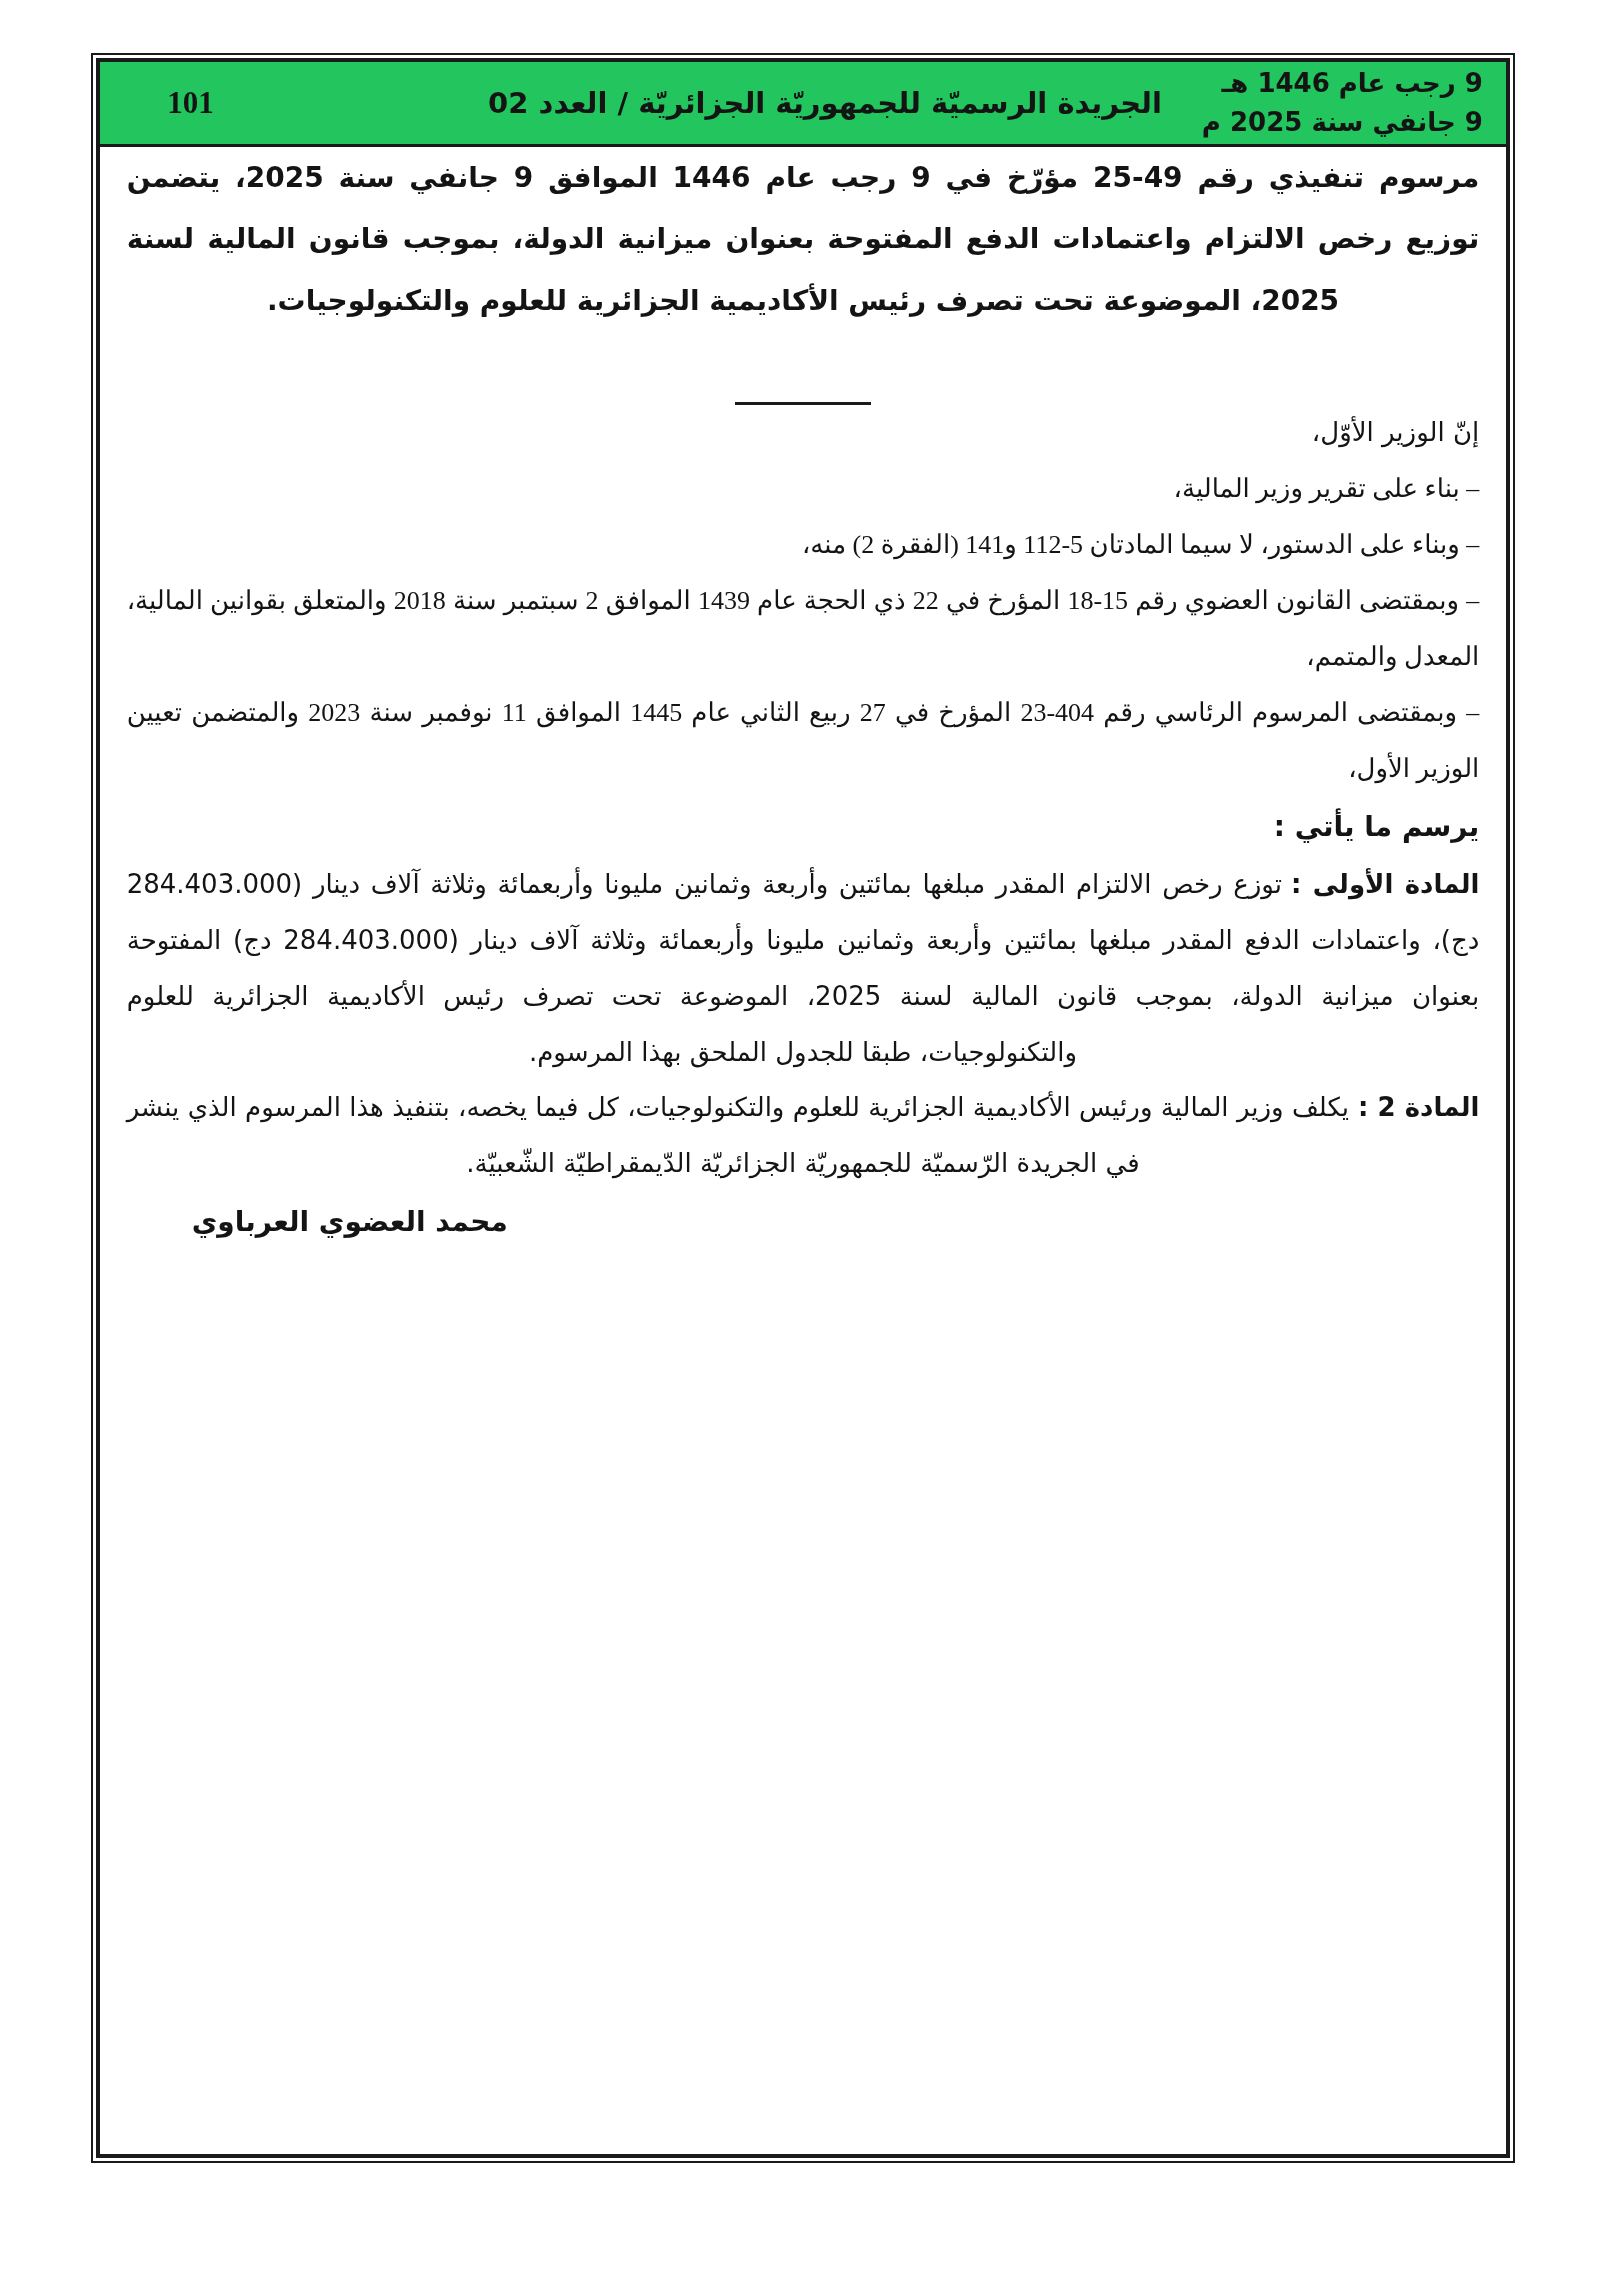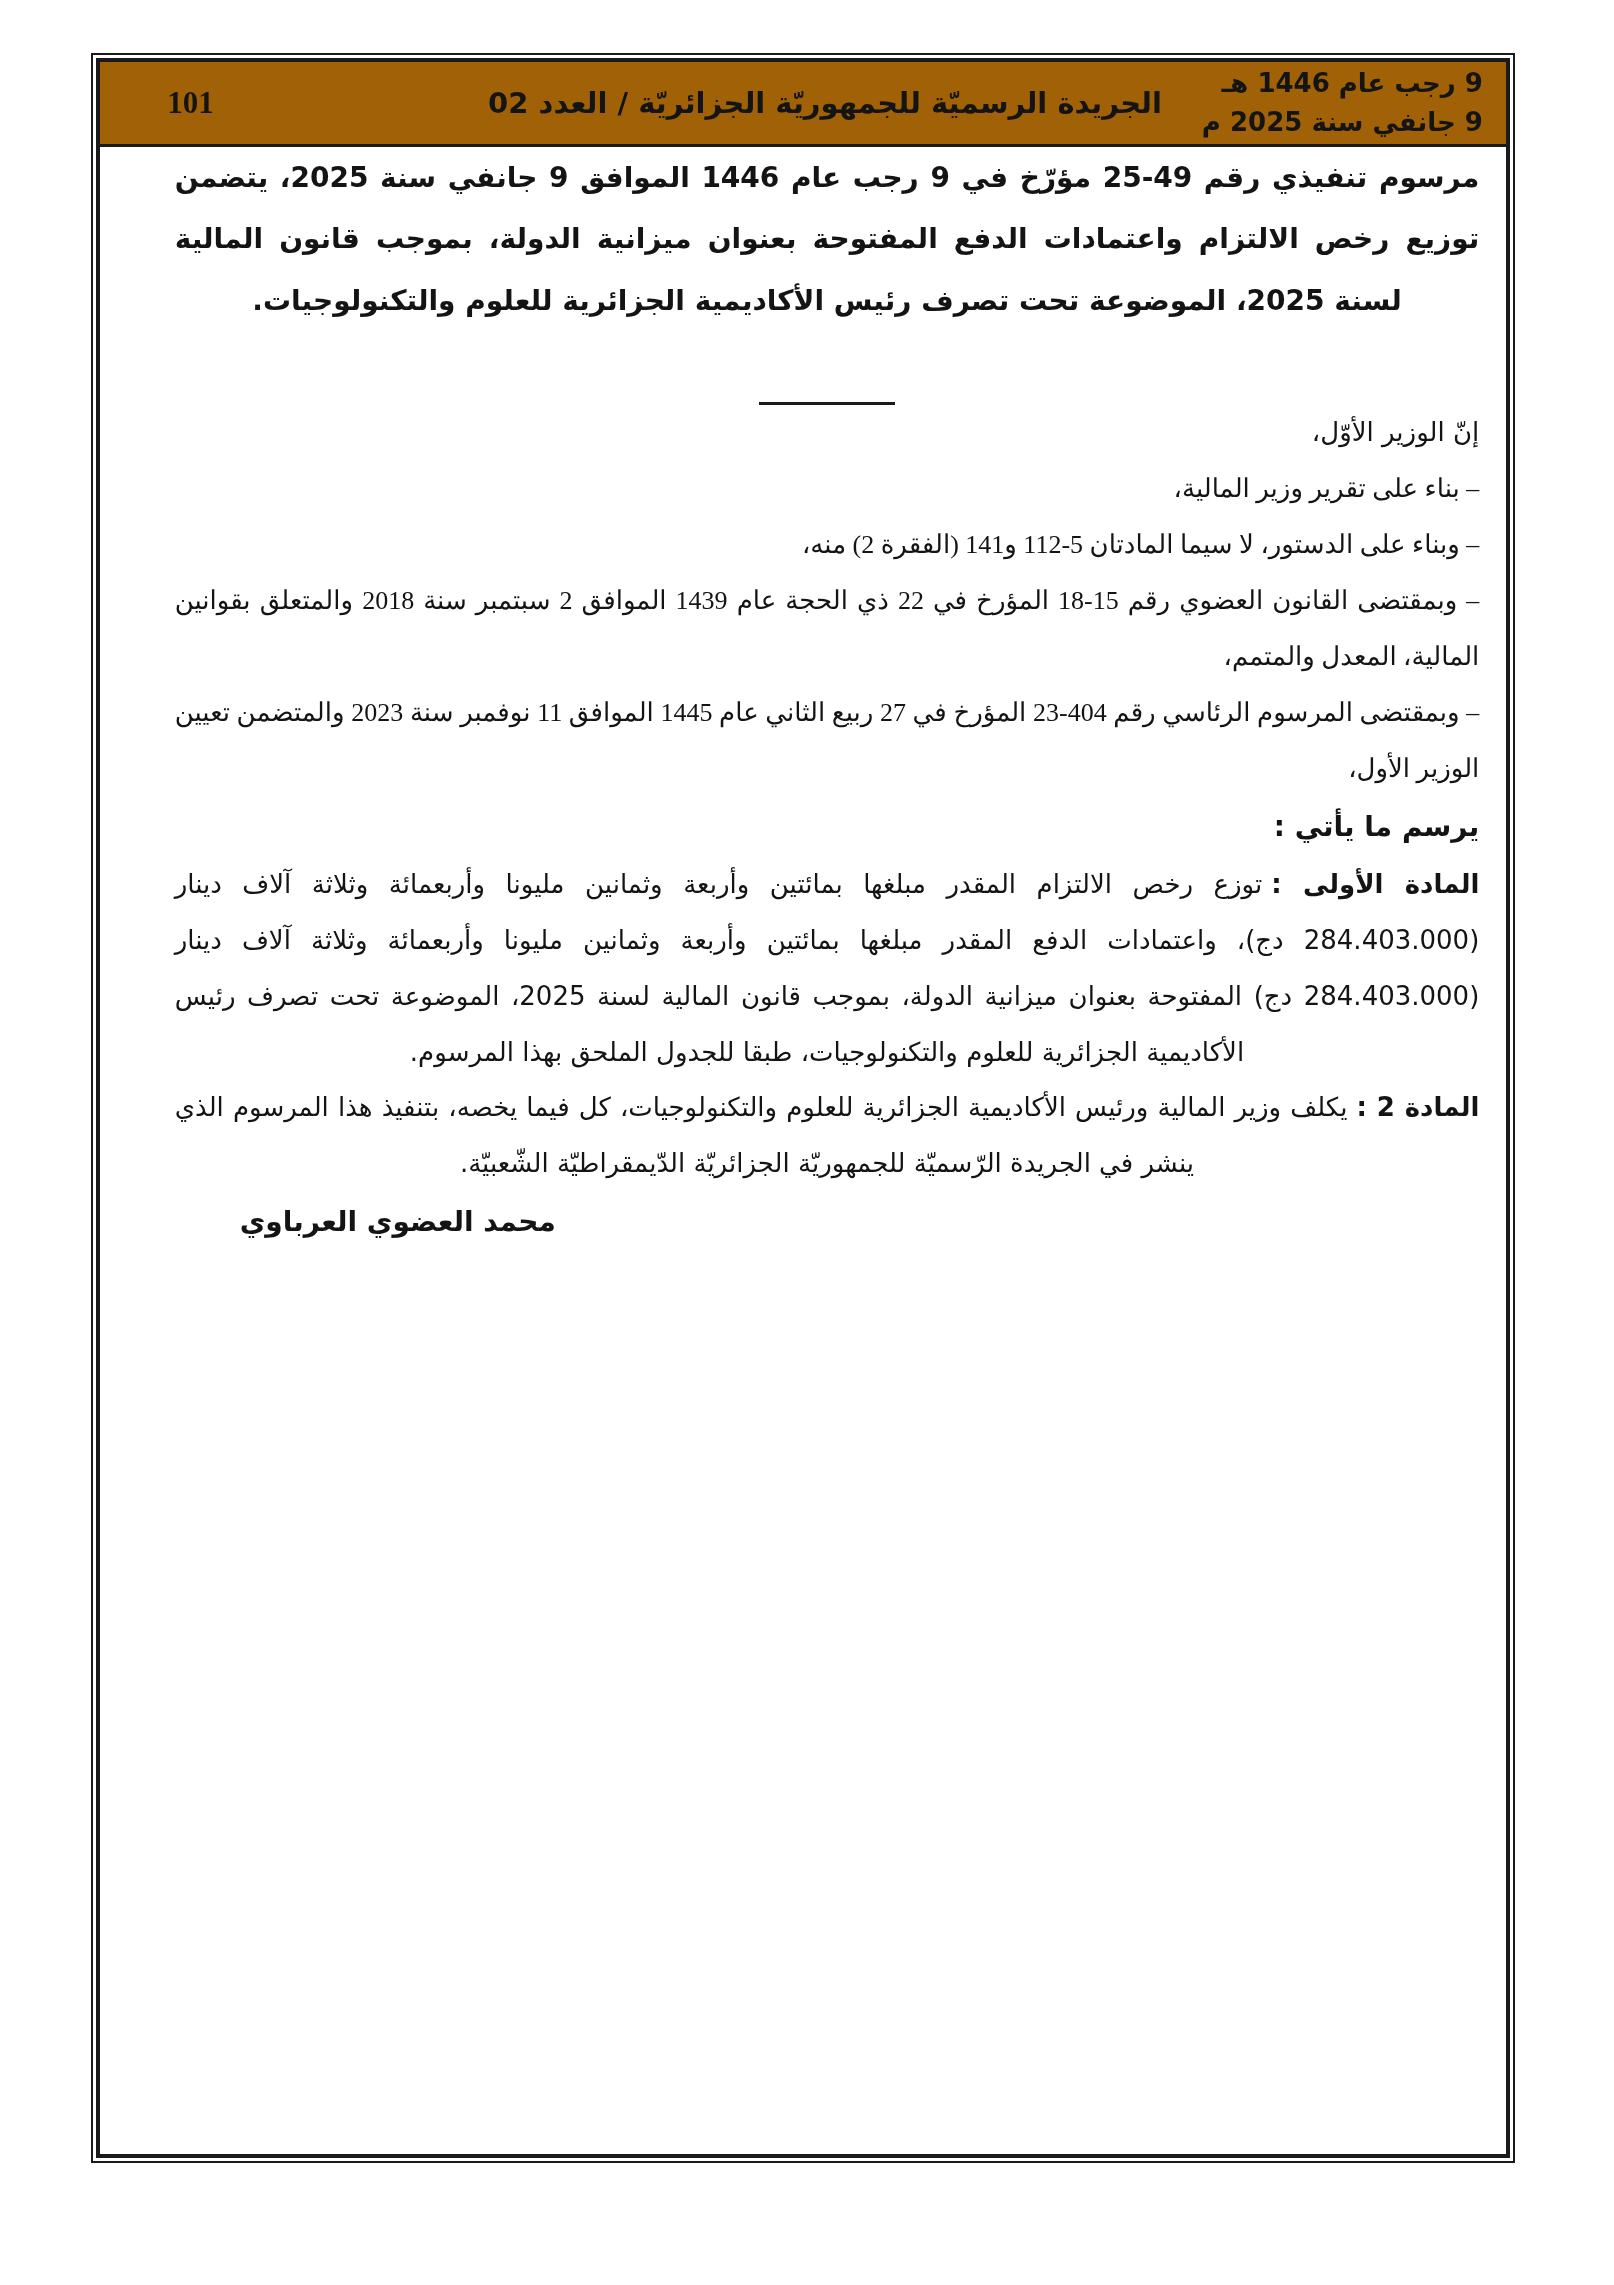--- a/index.html
+++ b/index.html
@@ -31,21 +31,21 @@
     width: 100%;
     height: 100%;
     border: 4.5px solid #1a1a1a;
     background: #ffffff;
     display: flex;
     flex-direction: column;
     overflow: hidden;
   }
   .masthead {
     direction: rtl;
-    background: #a16207;
+    background: #22c55e;
     border-bottom: 3.6px solid #1a1a1a;
     height: 85px;
     flex: 0 0 auto;
     display: flex;
     align-items: center;
     padding: 0 23.5px;
     box-sizing: border-box;
   }
   .masthead .dates {
     width: 271px;
@@ -69,21 +69,20 @@
     font-size: 31px;
     margin-left: 44px;
   }
   .content {
     direction: rtl;
     flex: 1 1 auto;
     padding: 0 27px;
     font-size: 26px;
     line-height: 2.15;
     box-sizing: border-box;
-    margin-left: 48px;
   }
   .content p { margin: 0; }
   .p-title {
     margin-top: 34px;
     font-weight: bold;
     font-size: 28px;
     line-height: 2.2;
     text-align: justify;
     text-align-last: center;
   }

